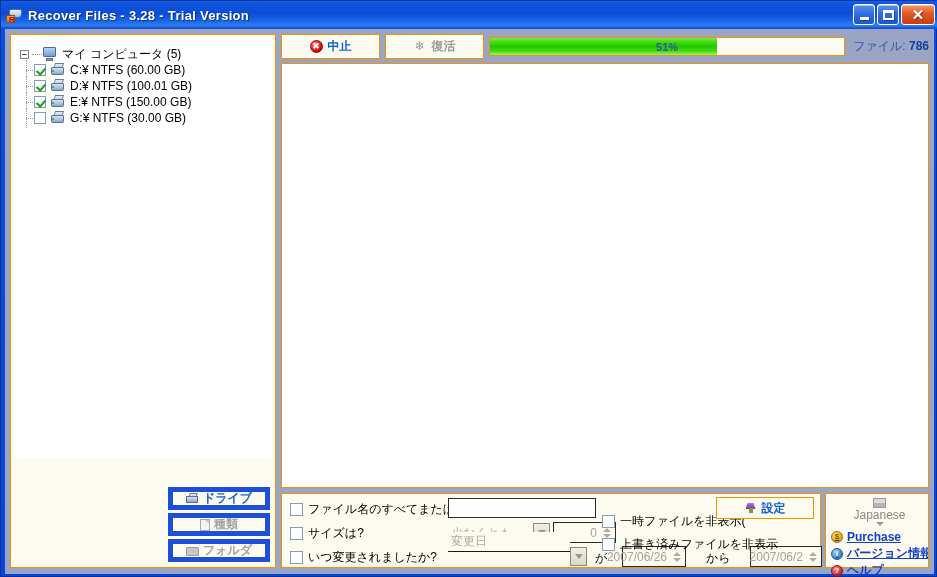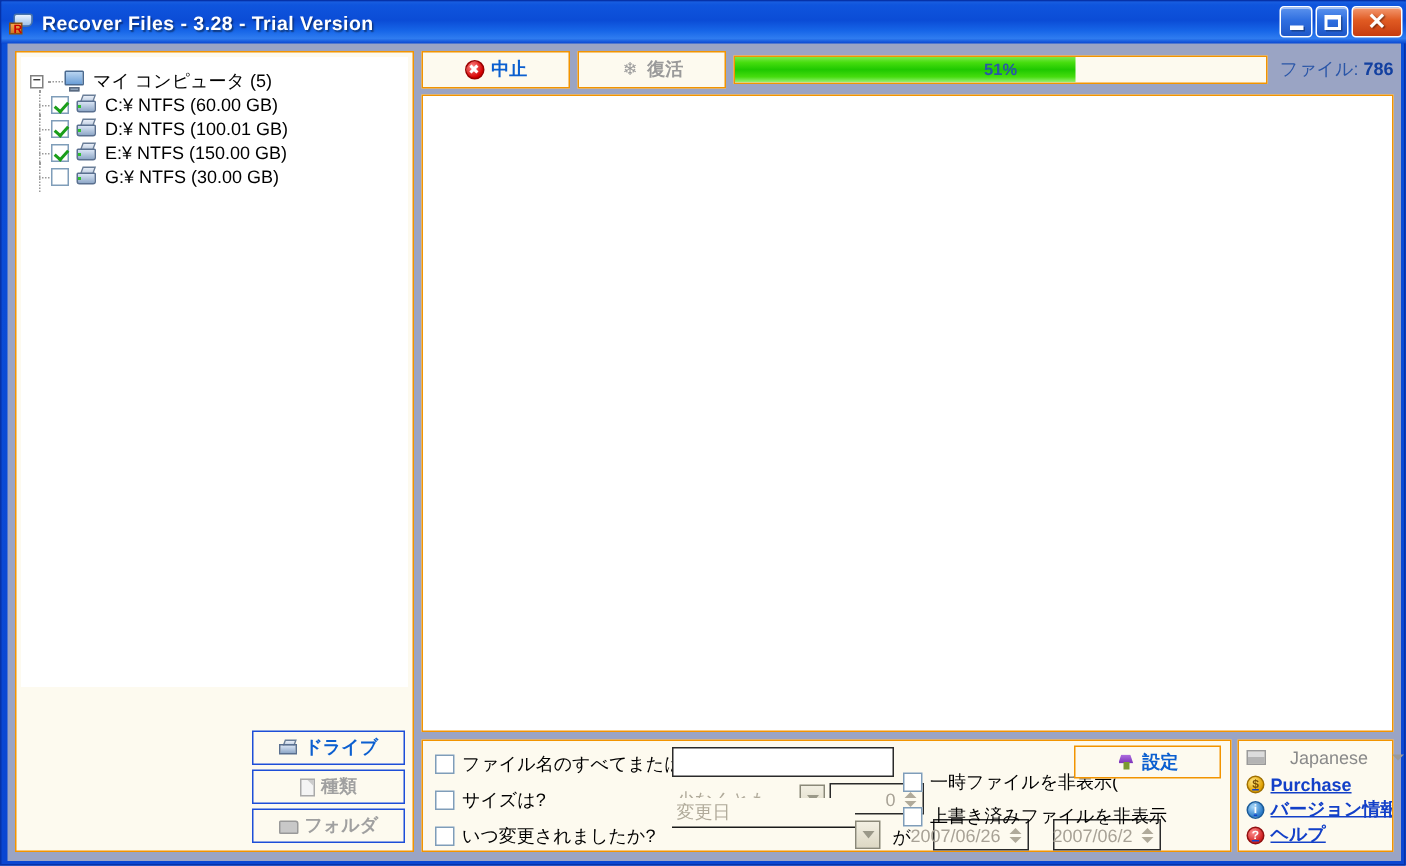--- a/index.html
+++ b/index.html
@@ -186,21 +186,21 @@
   .tree-label { font-size: 12px; color: #000; }
   .tree-label.mono { font-family: "Liberation Sans", sans-serif; }
 
   
   .mode-buttons {
     position: absolute; right: 5px; bottom: 5px;
     width: 102px;
   }
   .mode-btn {
     height: 23px; width: 102px; margin-bottom: 3px;
-    border: 1px solid #1d4ed8;
+    border: 5px solid #1d4ed8;
     background: #fdfaef;
     display: flex; align-items: center; justify-content: center;
     gap: 4px; font-size: 12px; font-weight: bold;
     cursor: pointer;
   }
   .mode-btn:last-child { margin-bottom: 0; }
   .mode-btn.active { color: #0b5fd0; }
   .mode-btn.disabled { color: #a0a0a0; cursor: default; }
   .mb-icon { width: 13px; height: 12px; position: relative; flex:none; }
   .mb-icon.drive .body {
@@ -374,23 +374,23 @@
     content:""; position:absolute; left:4px; top:6px;
     width:4px;height:5px; background:#7a9a30;
   }
 
   
   .info-panel {
     position: absolute; left: 820px; top: 464px;
     width: 104px; height: 75px;
   }
   .lang-row {
-    display: flex; align-items: center; gap: 16px;
+    display: flex; align-items: center; gap: 0;
     padding: 4px 0 2px 5px;
-    font-size: 12px; color: #8a8a8a; cursor: pointer;
+    font-size: 12px; color: #8a8a8a; cursor: pointer; flex-direction: column;
   }
   .flag-icon {
     width: 13px; height: 10px; flex:none;
     background: linear-gradient(to bottom, #dcdcdc 0 45%, #b4b4b4 45% 100%);
     border: 1px solid #9a9a9a;
   }
   .lang-caret {
     width:0;height:0;border-left:4px solid transparent;
     border-right:4px solid transparent;border-top:4px solid #9a9a9a;
   }
@@ -579,21 +579,21 @@
       <div class="combo-arrow" style="left:288px; top:53px;"></div>
       <span class="ga-label" style="left:313px; top:56px;">が</span>
       <div class="spin-box" style="left:340px; top:52px; width:64px;">
         <span>2007/06/26</span>
         <span class="spin-btns">
           <span class="up"></span>
             <span class="dn"></span>
         </span>
       </div>
       <span class="ga-label" style="left:424px; top:56px;">から</span>
-      <div class="spin-box" style="left:420px; top:52px; width:72px;">
+      <div class="spin-box" style="left:468px; top:52px; width:72px;">
         <span>2007/06/2</span>
         <span class="spin-btns">
           <span class="up"></span>
             <span class="dn"></span>
         </span>
       </div>
 
       <div class="filter-row" style="left:320px; top:40px;">
         <span class="fchk"></span>
         <span class="flabel">上書き済みファイルを非表示</span>

